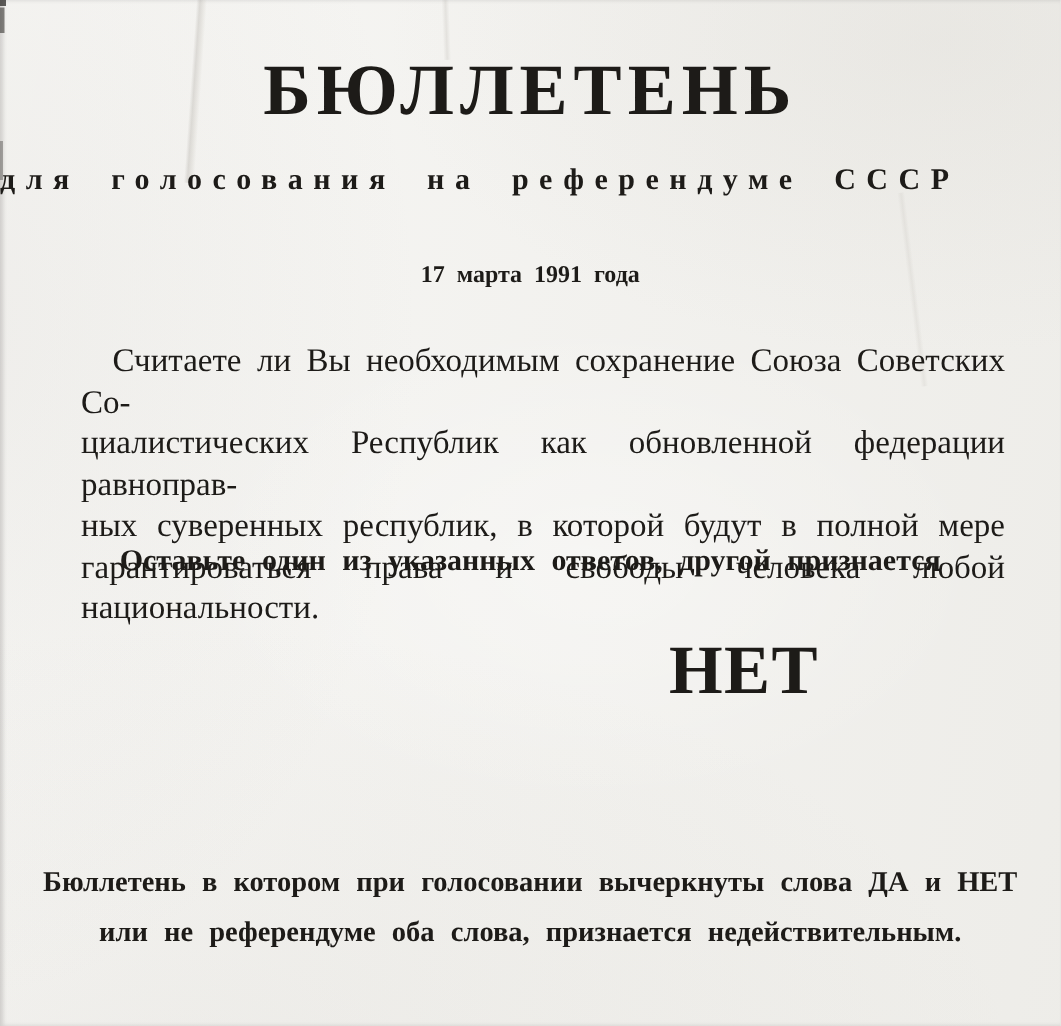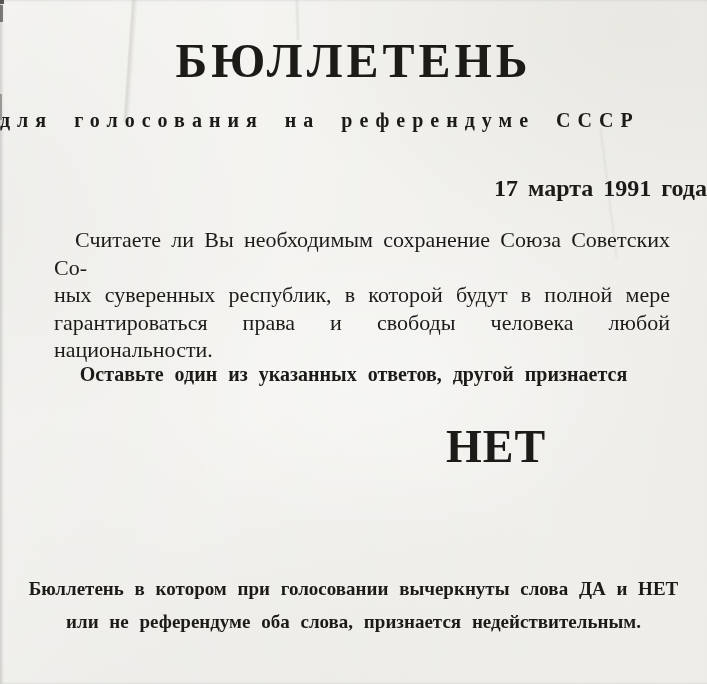--- a/index.html
+++ b/index.html
@@ -56,22 +56,22 @@
   }
   .subtitle {
     position: absolute; left: 0; right: 0; top: 109px;
     text-align: left;
     font-size: 20px; font-weight: bold;
     letter-spacing: 7px; word-spacing: 9px;
     white-space: nowrap;
   }
   .date {
     position: absolute; left: 0; right: 0; top: 175px;
-    text-align: right;
-    font-size: 24px; font-weight: bold;
+    text-align: center;
+    font-size: 16px; font-weight: bold;
     word-spacing: 4px;
   }
   .question {
     position: absolute; left: 38px; top: 226px; width: 632px;
     font-size: 22px;
     line-height: 27.5px;
   }
   .qline {
     text-align: justify;
     text-align-last: justify;
@@ -118,20 +118,21 @@
   <div class="speck speck-3"></div>
 
   <h1 class="title">БЮЛЛЕТЕНЬ</h1>
 
   <div class="subtitle">для голосования на референдуме СССР</div>
 
   <div class="date">17 марта 1991 года</div>
 
   <div class="question">
     <div class="qline qline-first">Считаете ли Вы необходимым сохранение Союза Советских Со-</div>
+    <div class="qline">циалистических Республик как обновленной федерации равноправ-</div>
     <div class="qline">ных суверенных республик, в которой будут в полной мере</div>
     <div class="qline qline-last">гарантироваться права и свободы человека любой национальности.</div>
   </div>
 
   <div class="instruction">Оставьте один из указанных ответов, другой признается</div>
 
   <div class="answers">
     <span class="answer answer-no">НЕТ</span>
   </div>
 

